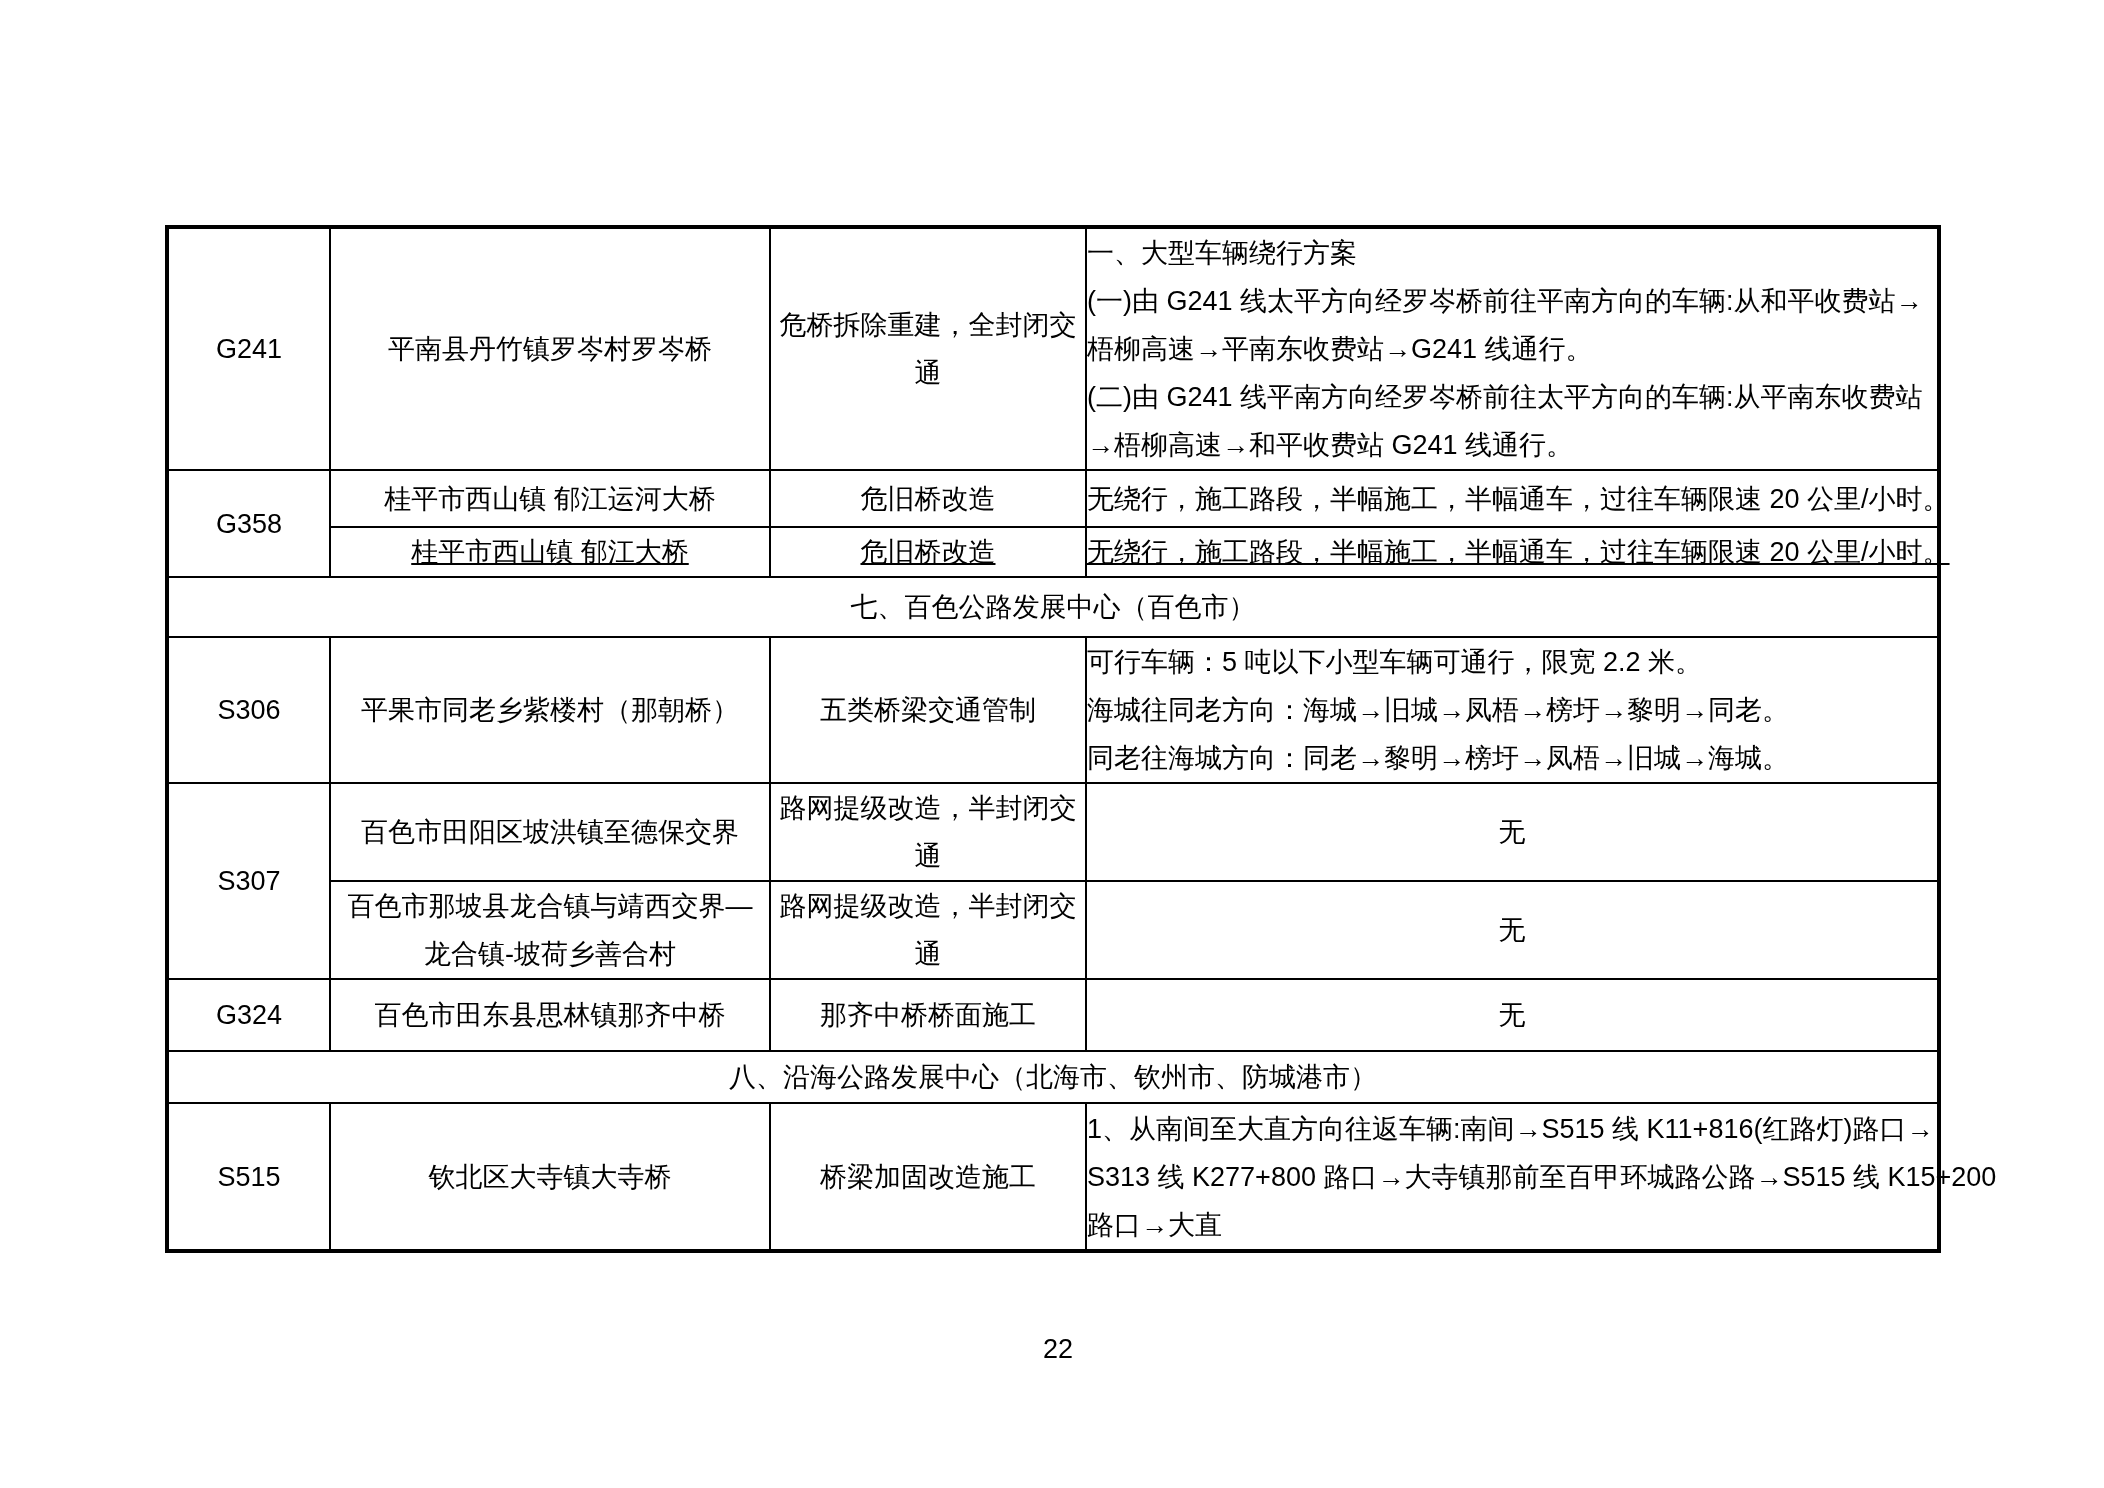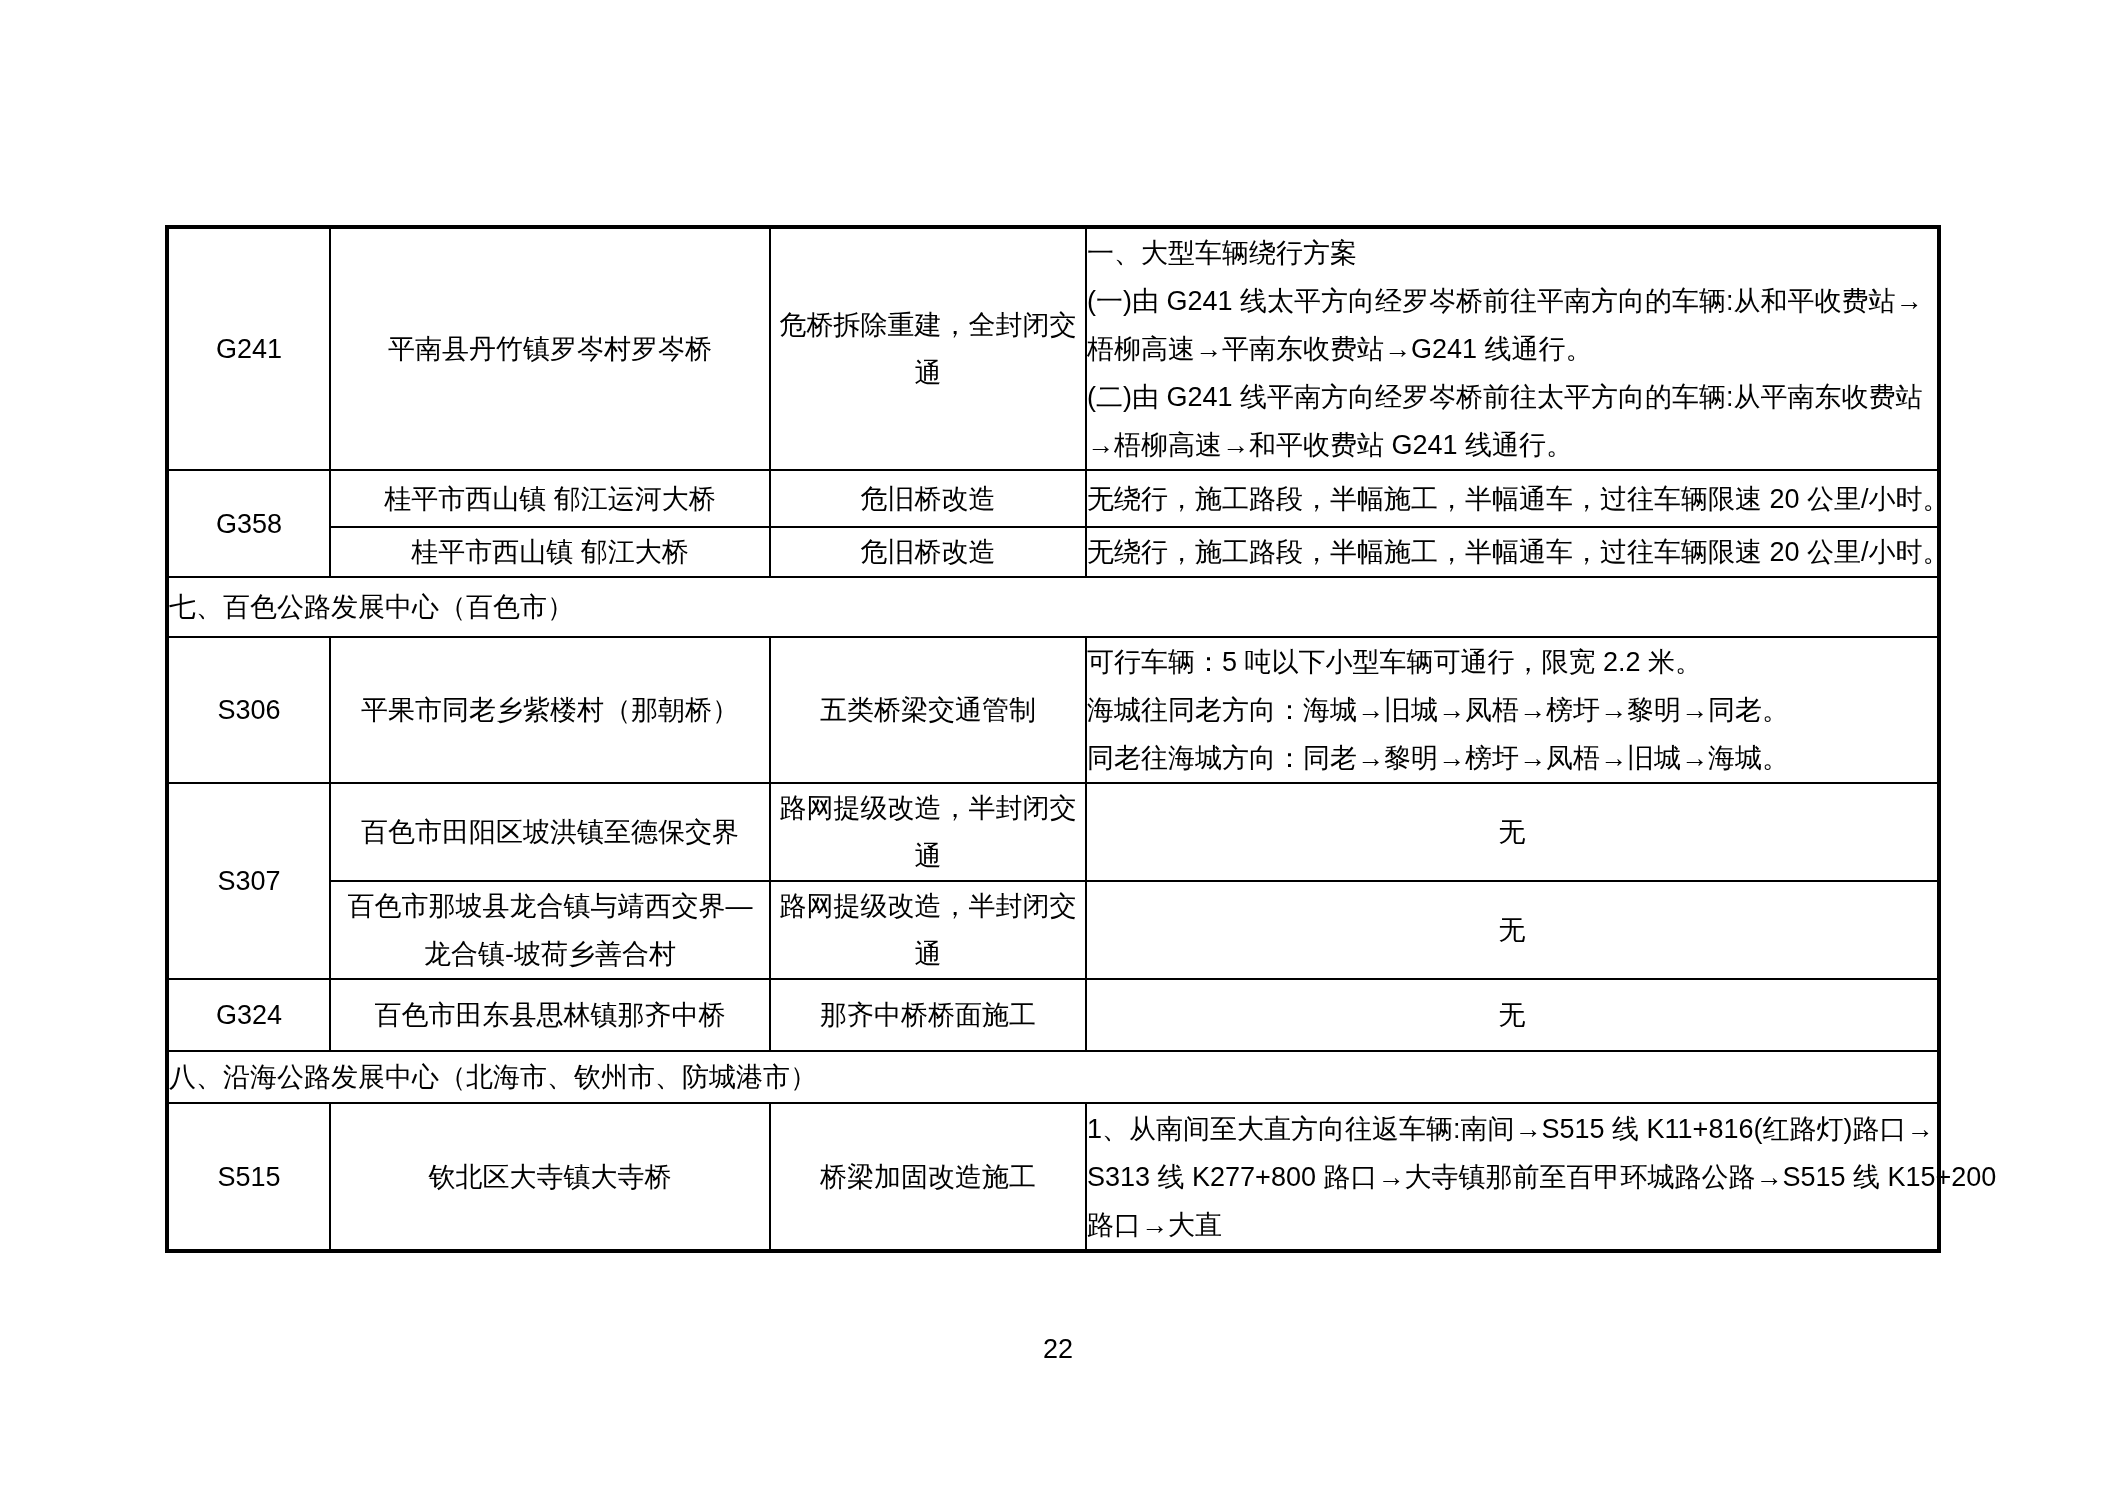--- a/index.html
+++ b/index.html
@@ -20,24 +20,24 @@
     border:2px solid #000;
     vertical-align:middle;
     font-size:27px;
     line-height:48px;
     padding:0;
     overflow:visible;
     margin-left:6px;
   }
   td.c-center{text-align:center;white-space:pre;}
   td.c-left{text-align:left;white-space:pre;padding-left:10px;}
-  td.section-cell{text-align:left;white-space:pre;padding-left:20px;font-size:28px;}
+  td.section-cell{text-align:center;white-space:pre;padding-left:20px;font-size:28px;}
   tr.r-g241{height:241px;}
   tr.r-g358a{height:57px;}
-  tr.r-g358b{height:48px;}
+  tr.r-g358b{height:48px;text-decoration:underline;}
   tr.r-sec7{height:60px;}
   tr.r-s306{height:145px;}
   tr.r-s307a{height:96px;}
   tr.r-s307b{height:95px;}
   tr.r-g324{height:72px;}
   tr.r-sec8{height:52px;}
   tr.r-s515{height:148px;}
   .page-number{
     position:absolute;top:1332px;left:8px;width:2100px;
     text-align:center;font-size:27px;line-height:34px;

